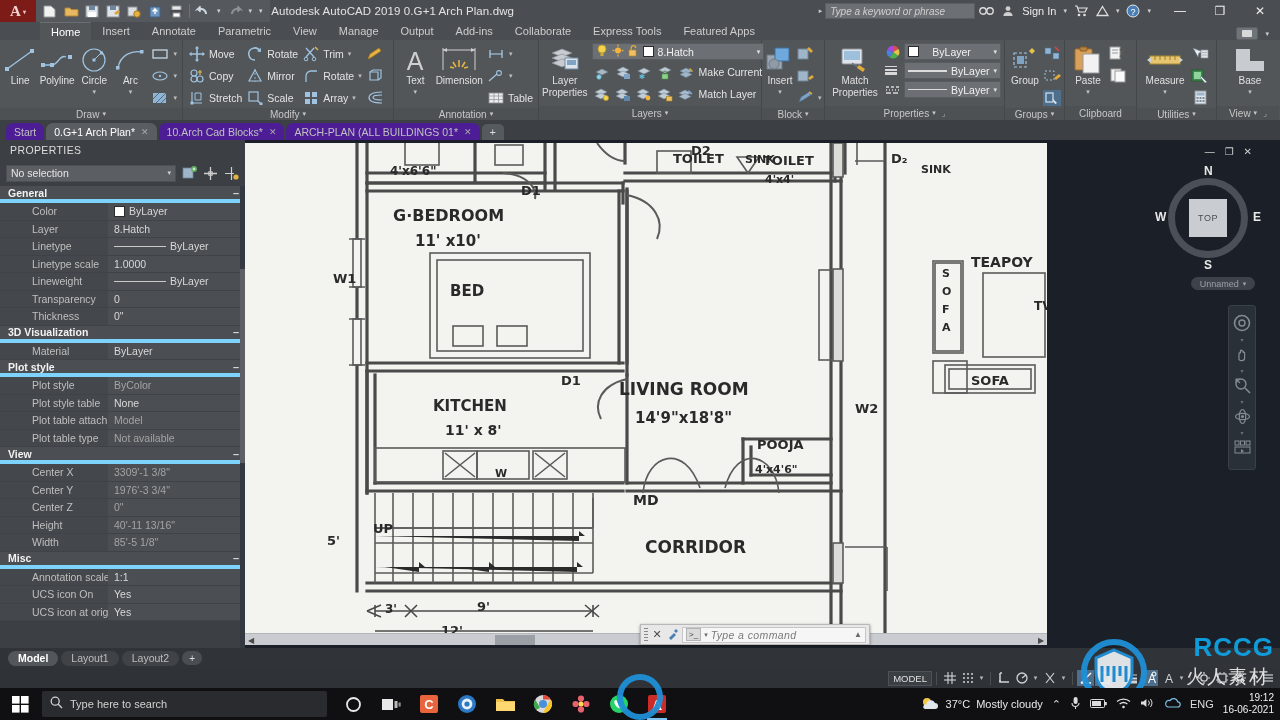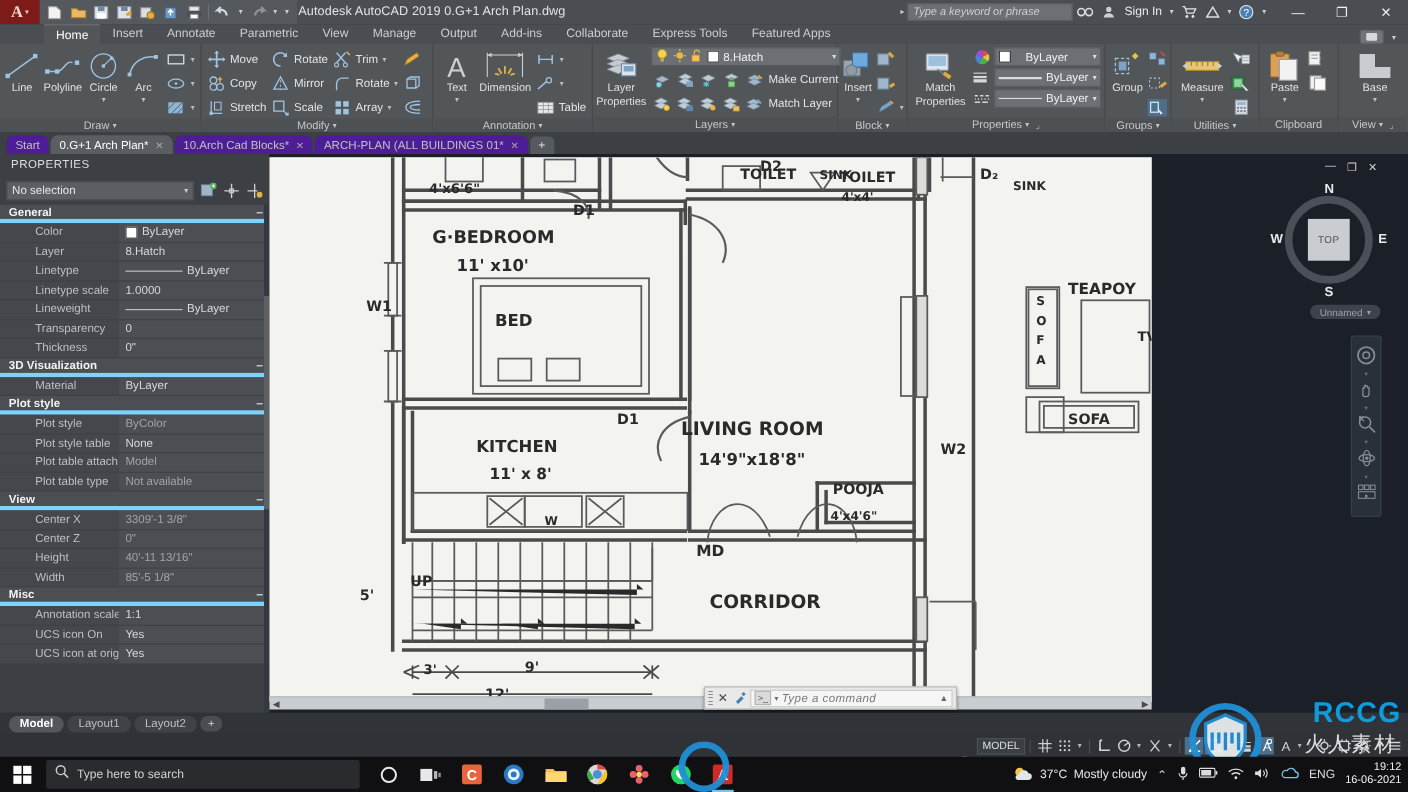--- a/index.html
+++ b/index.html
@@ -1060,20 +1060,61 @@
                   <rect x="3" y="3" width="7" height="9" fill="none" stroke="#cfe3f4" stroke-width="1.2"></rect>
                   <path d="M9 8l5 5-2 1-3-6z" fill="#e8f0f8"></path>
                 </svg>
             </span>
           </div>
         </div>
       </div>
       <div class="panel-title">
         <span>Groups</span>
         <span class="dd">▾</span>
+      </div>
+    </div>
+
+    <div class="panel" style="width:72px">
+      <div class="panel-body" style="gap:1px">
+        <div class="big" style="width:40px">
+          <span class="gl">
+            <svg width="30" height="28" viewBox="0 0 30 28">
+                <rect x="2" y="3" width="17" height="21" rx="1" fill="#d9a05a" stroke="#9c6e2f"></rect>
+                <rect x="7" y="1" width="7" height="4" rx="1" fill="#b8833f" stroke="#8c5f24"></rect>
+                <rect x="10" y="8" width="16" height="19" fill="#f2f2f2" stroke="#9a9a9a"></rect>
+              </svg>
+          </span>
+          <span class="lb">Paste</span>
+          <span class="dc">▾</span>
+        </div>
+        <div class="icol">
+          <div class="irow" style="padding:0">
+            <span class="gl">
+              <svg width="18" height="15" viewBox="0 0 18 15">
+                  <rect x="1" y="1" width="10" height="12" fill="#f2f2f2" stroke="#9a9a9a"></rect>
+                  <g stroke="#6d7a85" stroke-width=".7">
+                    <line x1="3" y1="4" x2="9" y2="4"></line>
+                    <line x1="3" y1="7" x2="9" y2="7"></line>
+                  </g>
+                  <path d="M11 3l5 8M16 3l-5 8" stroke="#5a5a5a" stroke-width="1.1"></path>
+                </svg>
+            </span>
+          </div>
+          <div class="irow" style="padding:0">
+            <span class="gl">
+              <svg width="18" height="15" viewBox="0 0 18 15">
+                  <rect x="2" y="1" width="10" height="12" fill="#f2f2f2" stroke="#9a9a9a"></rect>
+                  <rect x="6" y="3" width="10" height="11" fill="#fafafa" stroke="#9a9a9a"></rect>
+                </svg>
+            </span>
+          </div>
+        </div>
+      </div>
+      <div class="panel-title">
+        <span>Clipboard</span>
       </div>
     </div>
 
     <div class="panel" style="width:80px">
       <div class="panel-body" style="gap:1px">
         <div class="big" style="width:50px">
           <span class="gl">
             <svg width="40" height="26" viewBox="0 0 40 26">
                 <rect x="5" y="9" width="30" height="8" fill="#e8c571" stroke="#a88a34"></rect>
                 <g stroke="#8a6f25" stroke-width=".8">
@@ -1128,61 +1169,20 @@
             </span>
           </div>
         </div>
       </div>
       <div class="panel-title">
         <span>Utilities</span>
         <span class="dd">▾</span>
       </div>
     </div>
 
-    <div class="panel" style="width:72px">
-      <div class="panel-body" style="gap:1px">
-        <div class="big" style="width:40px">
-          <span class="gl">
-            <svg width="30" height="28" viewBox="0 0 30 28">
-                <rect x="2" y="3" width="17" height="21" rx="1" fill="#d9a05a" stroke="#9c6e2f"></rect>
-                <rect x="7" y="1" width="7" height="4" rx="1" fill="#b8833f" stroke="#8c5f24"></rect>
-                <rect x="10" y="8" width="16" height="19" fill="#f2f2f2" stroke="#9a9a9a"></rect>
-              </svg>
-          </span>
-          <span class="lb">Paste</span>
-          <span class="dc">▾</span>
-        </div>
-        <div class="icol">
-          <div class="irow" style="padding:0">
-            <span class="gl">
-              <svg width="18" height="15" viewBox="0 0 18 15">
-                  <rect x="1" y="1" width="10" height="12" fill="#f2f2f2" stroke="#9a9a9a"></rect>
-                  <g stroke="#6d7a85" stroke-width=".7">
-                    <line x1="3" y1="4" x2="9" y2="4"></line>
-                    <line x1="3" y1="7" x2="9" y2="7"></line>
-                  </g>
-                  <path d="M11 3l5 8M16 3l-5 8" stroke="#5a5a5a" stroke-width="1.1"></path>
-                </svg>
-            </span>
-          </div>
-          <div class="irow" style="padding:0">
-            <span class="gl">
-              <svg width="18" height="15" viewBox="0 0 18 15">
-                  <rect x="2" y="1" width="10" height="12" fill="#f2f2f2" stroke="#9a9a9a"></rect>
-                  <rect x="6" y="3" width="10" height="11" fill="#fafafa" stroke="#9a9a9a"></rect>
-                </svg>
-            </span>
-          </div>
-        </div>
-      </div>
-      <div class="panel-title">
-        <span>Clipboard</span>
-      </div>
-    </div>
-
     <div class="panel" style="width:62px;border-right:0">
       <div class="panel-body" style="justify-content:flex-end">
         <div class="big" style="width:52px">
           <span class="gl">
             <svg width="36" height="28" viewBox="0 0 36 28">
                 <path d="M4 3h14v12h14v10H4z" fill="#c8ccd0"></path>
               </svg>
           </span>
           <span class="lb">Base</span>
           <span class="dc">▾</span>
@@ -1318,20 +1318,24 @@
         <span class="v">Not available</span>
       </div>
 
       <div class="grp">
         <span>View</span>
         <span class="min">–</span>
       </div>
       <div class="prow dim">
         <span class="k">Center X</span>
         <span class="v">3309'-1 3/8"</span>
+      </div>
+      <div class="prow dim">
+        <span class="k">Center Y</span>
+        <span class="v">1976'-3 3/4"</span>
       </div>
       <div class="prow dim">
         <span class="k">Center Z</span>
         <span class="v">0"</span>
       </div>
       <div class="prow dim">
         <span class="k">Height</span>
         <span class="v">40'-11 13/16"</span>
       </div>
       <div class="prow dim">

